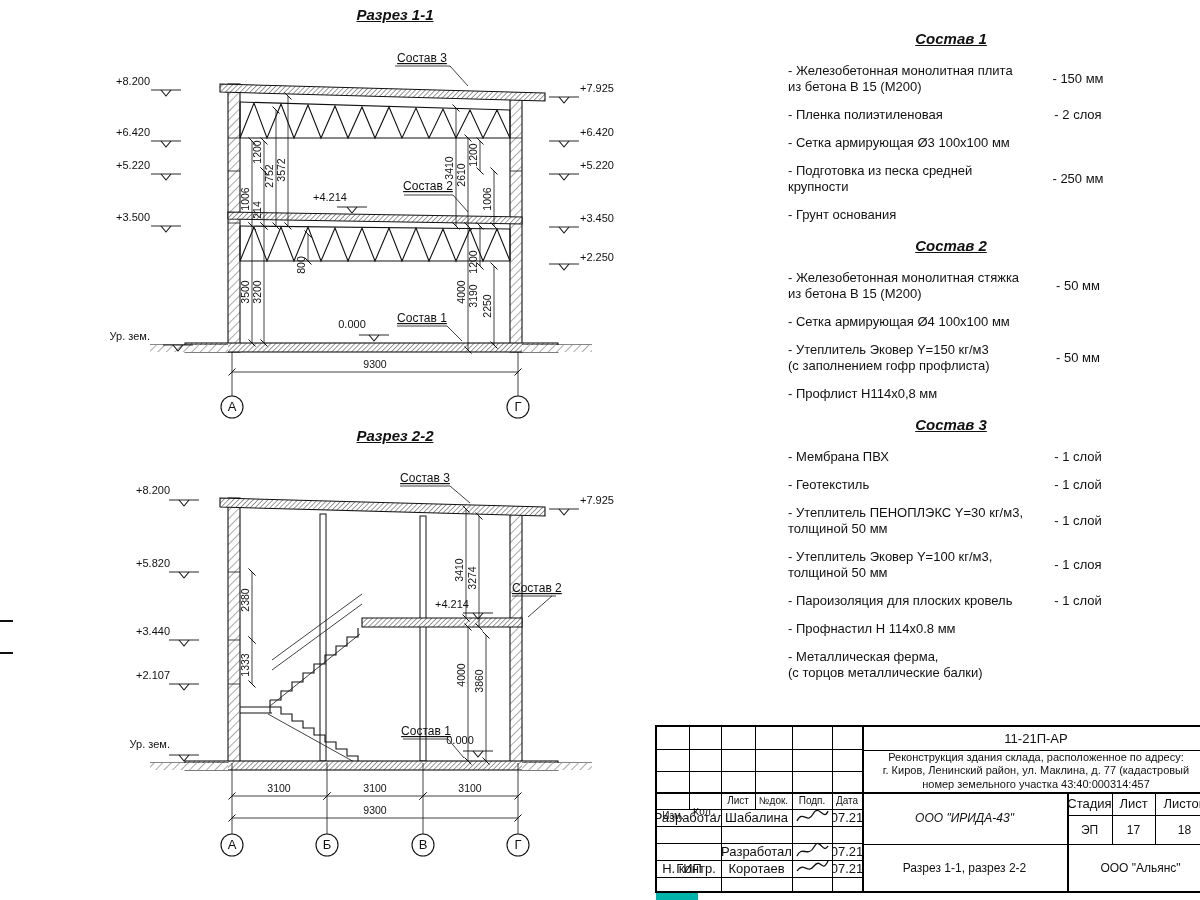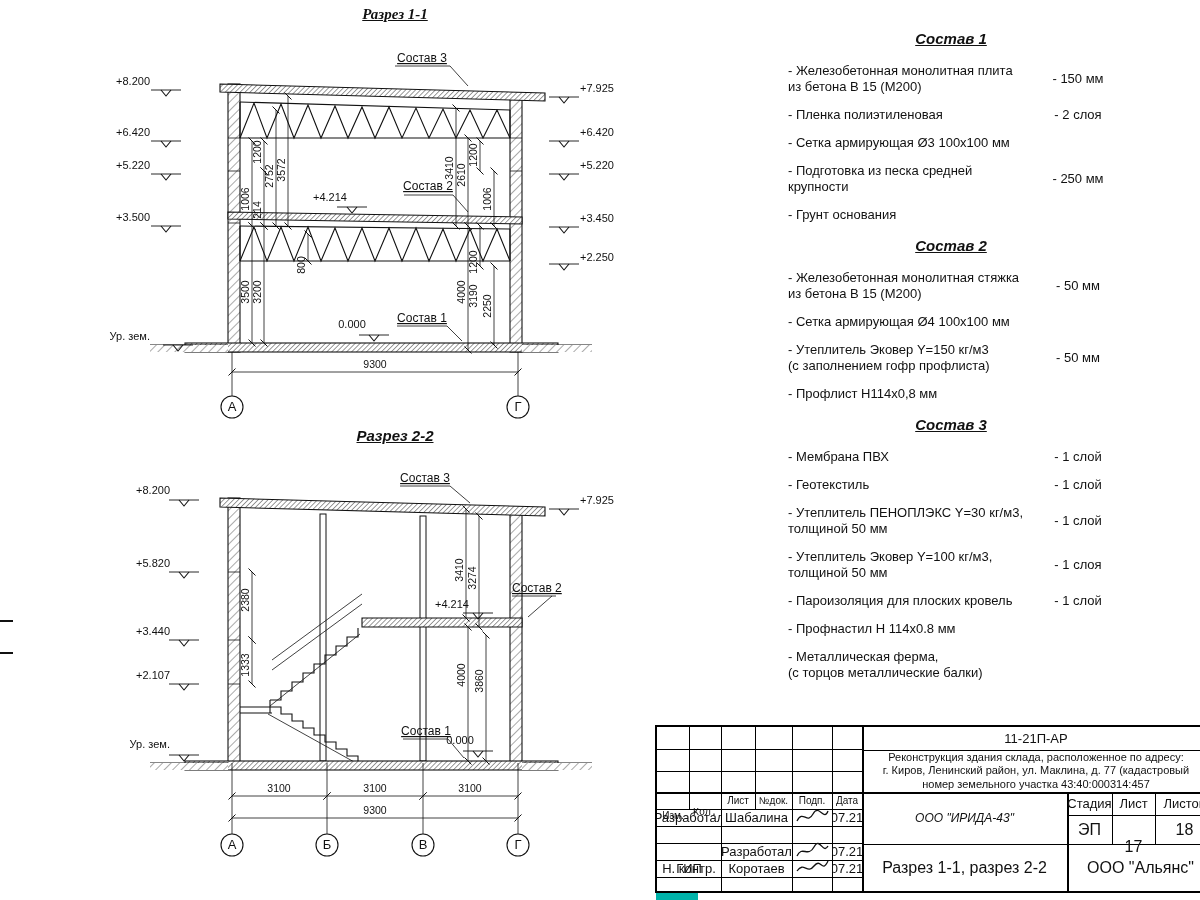--- a/index.html
+++ b/index.html
@@ -34,21 +34,21 @@
   
   .tb{position:absolute;left:655px;top:725px;width:557px;height:168px;border:2px solid #000;
       box-sizing:border-box;}
   .vl,.hl{position:absolute;background:#000;}
   .tbt{position:absolute;display:flex;align-items:center;justify-content:center;font-size:13px;
        text-align:center;overflow:hidden;}
   .tb-doc{font-size:13px;}
   .tb-desc{flex-direction:column;font-size:11px;line-height:13.5px;justify-content:center;}
   .tb-small{font-size:10px;}
   .tb-org1{font-size:12px;font-style:italic;}
-  .tb-val{font-size:16px;}
+  .tb-val{font-size:12px;}
   .sig{position:absolute;}
   .accent{position:absolute;left:656px;top:893px;width:42px;height:7px;background:#00b2a9;}
   .fold{position:absolute;left:0;width:13px;height:2px;background:#111;}
 </style>
 </head>
 <body>
 
 <div class="page">
 
   <svg id="drawings" width="1200" height="900" viewBox="0 0 1200 900">
@@ -250,21 +250,21 @@
           <text x="470" y="792" class="dl t-mid">3100</text>
           <text x="375" y="814" class="dl t-mid">9300</text>
           <text x="232" y="849" class="dl axis t-mid">А</text>
           <text x="327" y="849" class="dl axis t-mid">Б</text>
           <text x="423" y="849" class="dl axis t-mid">В</text>
           <text x="518" y="849" class="dl axis t-mid">Г</text>
         </g>
     </g>
   </svg>
 
-  <div class="sec-title" style="left:310px;top:6px;font-family:Liberation Serif, serif;">Разрез 1-1</div>
+  <div class="sec-title" style="left:310px;top:6px;">Разрез 1-1</div>
   <div class="sec-title" style="left:310px;top:427px;">Разрез 2-2</div>
 
   <div class="comps">
     <div class="comp">
       <h3 class="comp-title">Состав 1</h3>
       <div>
 
           <div class="citem">
             <div class="ctext">- Железобетонная  монолитная плита
 из бетона В 15 (М200)</div>
@@ -419,21 +419,21 @@
     </svg>
     <svg class="sig" style="left:137px;top:131px;" width="36" height="20">
       <path d="M3,13 C10,3 13,17 20,8 S28,16 34,3" fill="none" stroke="#111" stroke-width="1.3"></path>
     </svg>
 
     <div class="tbt tb-org1" style="left:205px;top:65px;width:205px;height:52px;">ООО "ИРИДА-43"</div>
     <div class="tbt" style="left:410px;top:65px;width:45px;height:23px;">Стадия</div>
     <div class="tbt" style="left:455px;top:65px;width:43px;height:23px;">Лист</div>
     <div class="tbt" style="left:498px;top:65px;width:59px;height:23px;">Листов</div>
     <div class="tbt tb-val" style="left:410px;top:88px;width:45px;height:29px;">ЭП</div>
-    <div class="tbt tb-val" style="left:455px;top:88px;width:43px;height:29px;margin-top:17px;">17</div>
+    <div class="tbt tb-val" style="left:455px;top:88px;width:43px;height:29px;">17</div>
     <div class="tbt tb-val" style="left:498px;top:88px;width:59px;height:29px;">18</div>
     <div class="tbt tb-val" style="left:205px;top:117px;width:205px;height:47px;">Разрез 1-1, разрез 2-2</div>
     <div class="tbt tb-val" style="left:410px;top:117px;width:147px;height:47px;">ООО "Альянс"</div>
   </div>
 
   <div class="accent"></div>
   <div class="fold" style="top:620px;"></div>
   <div class="fold" style="top:652px;"></div>
 </div>
 

